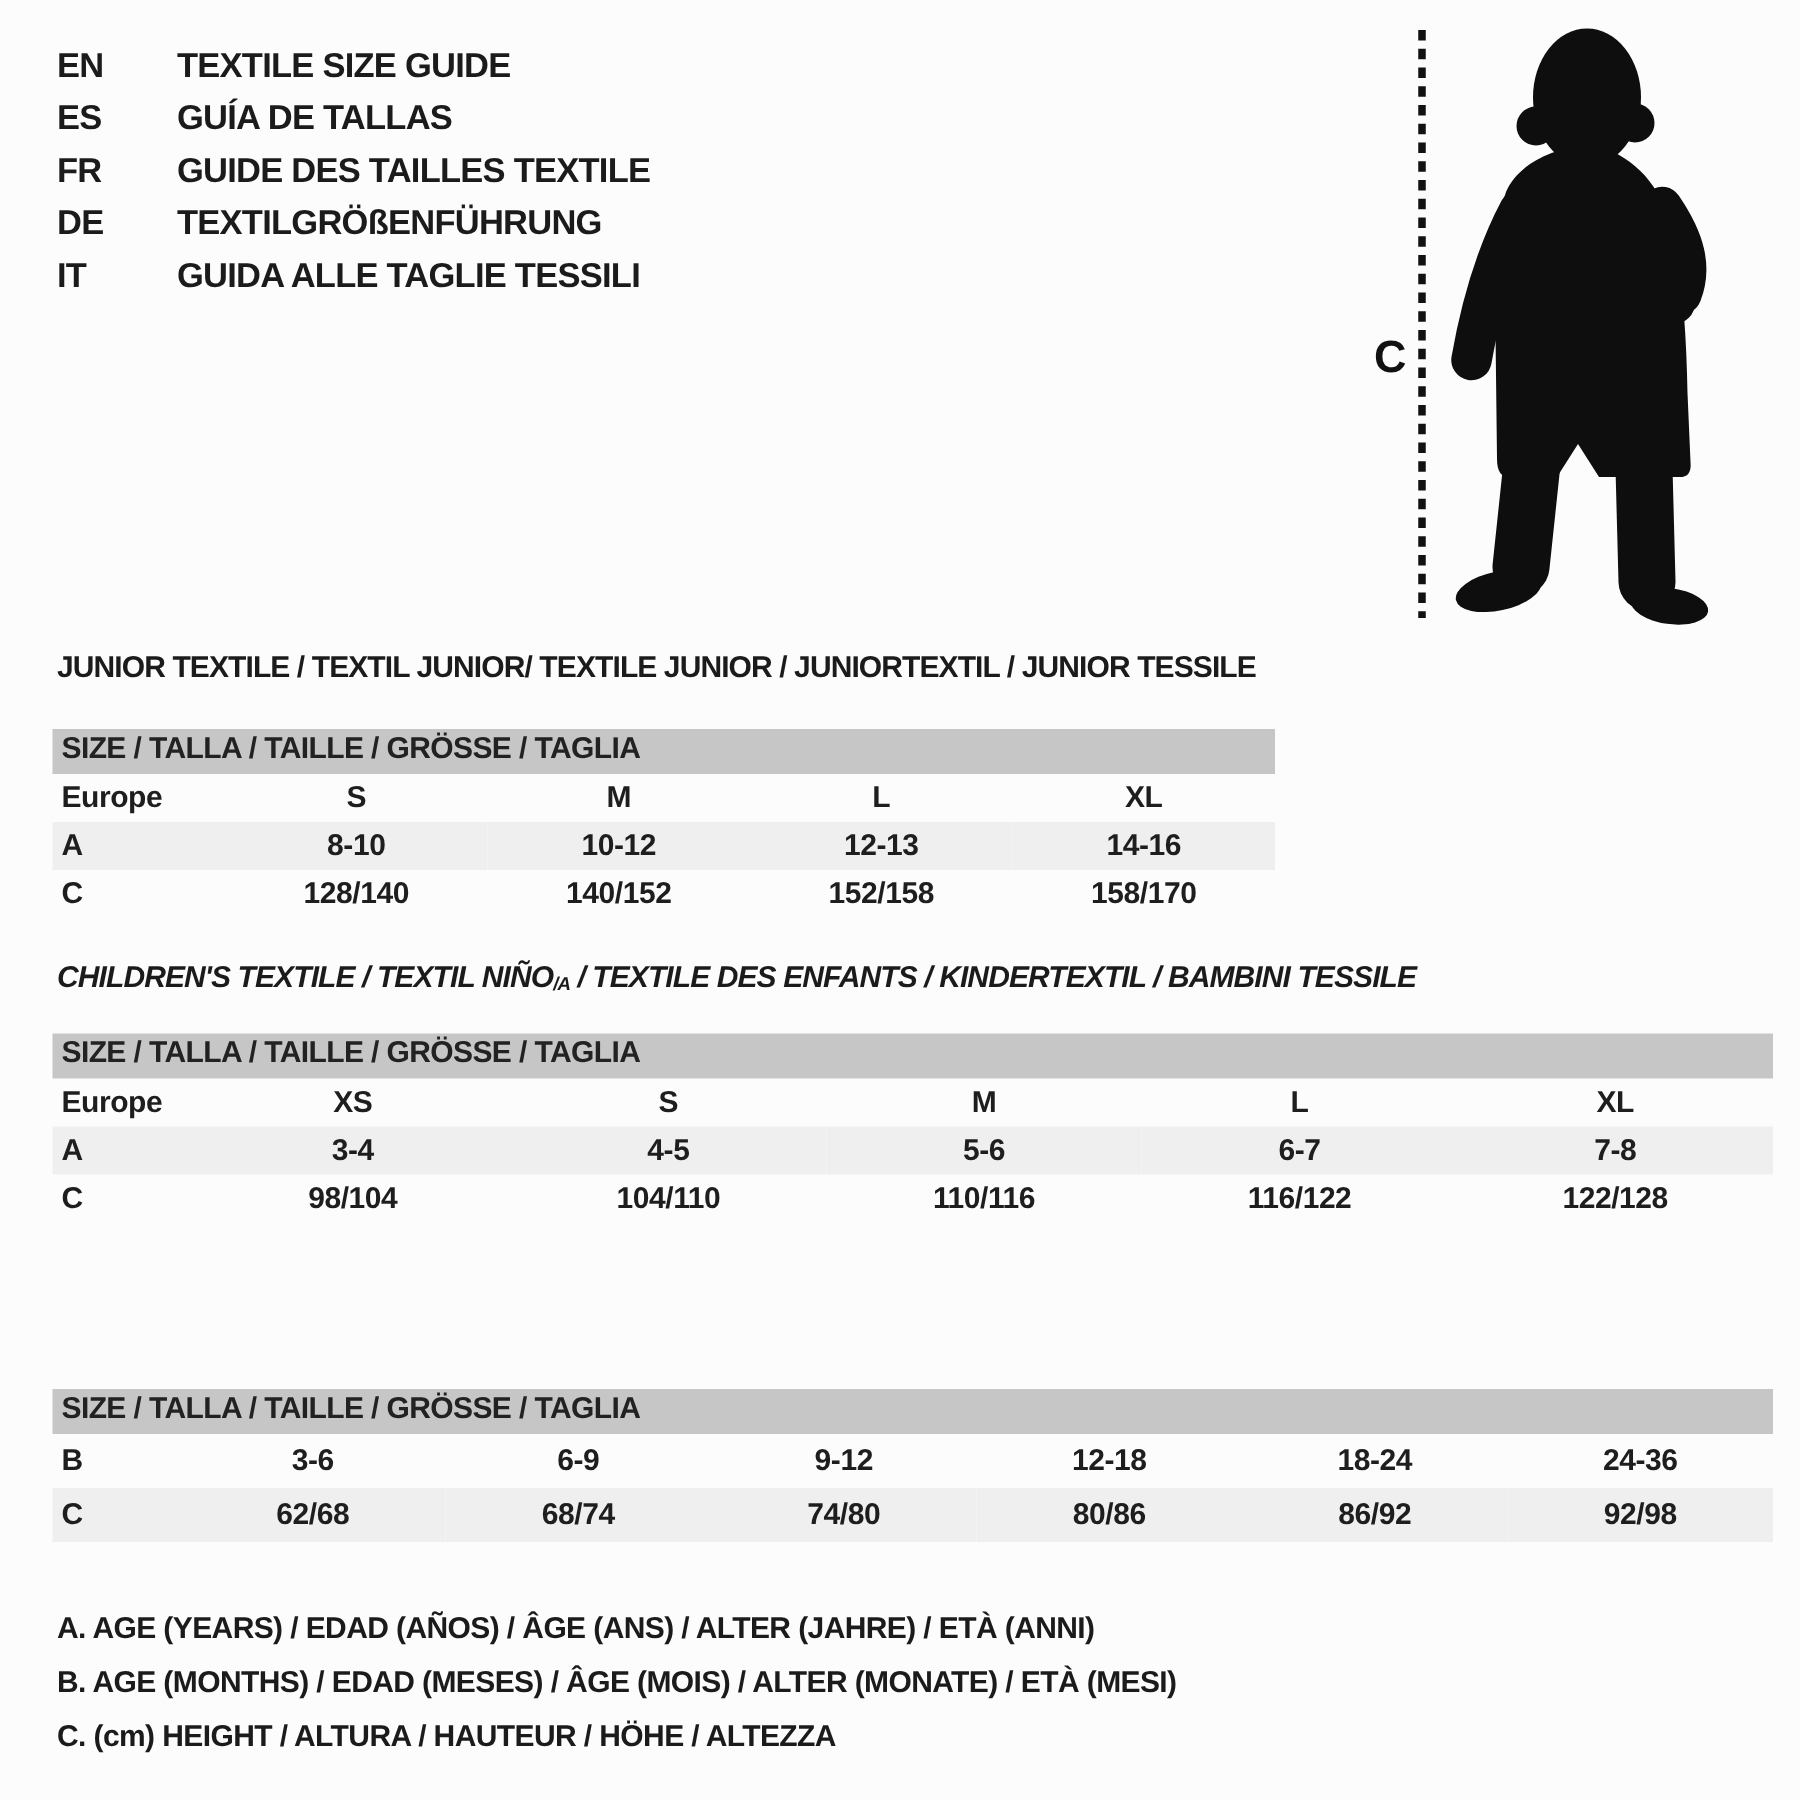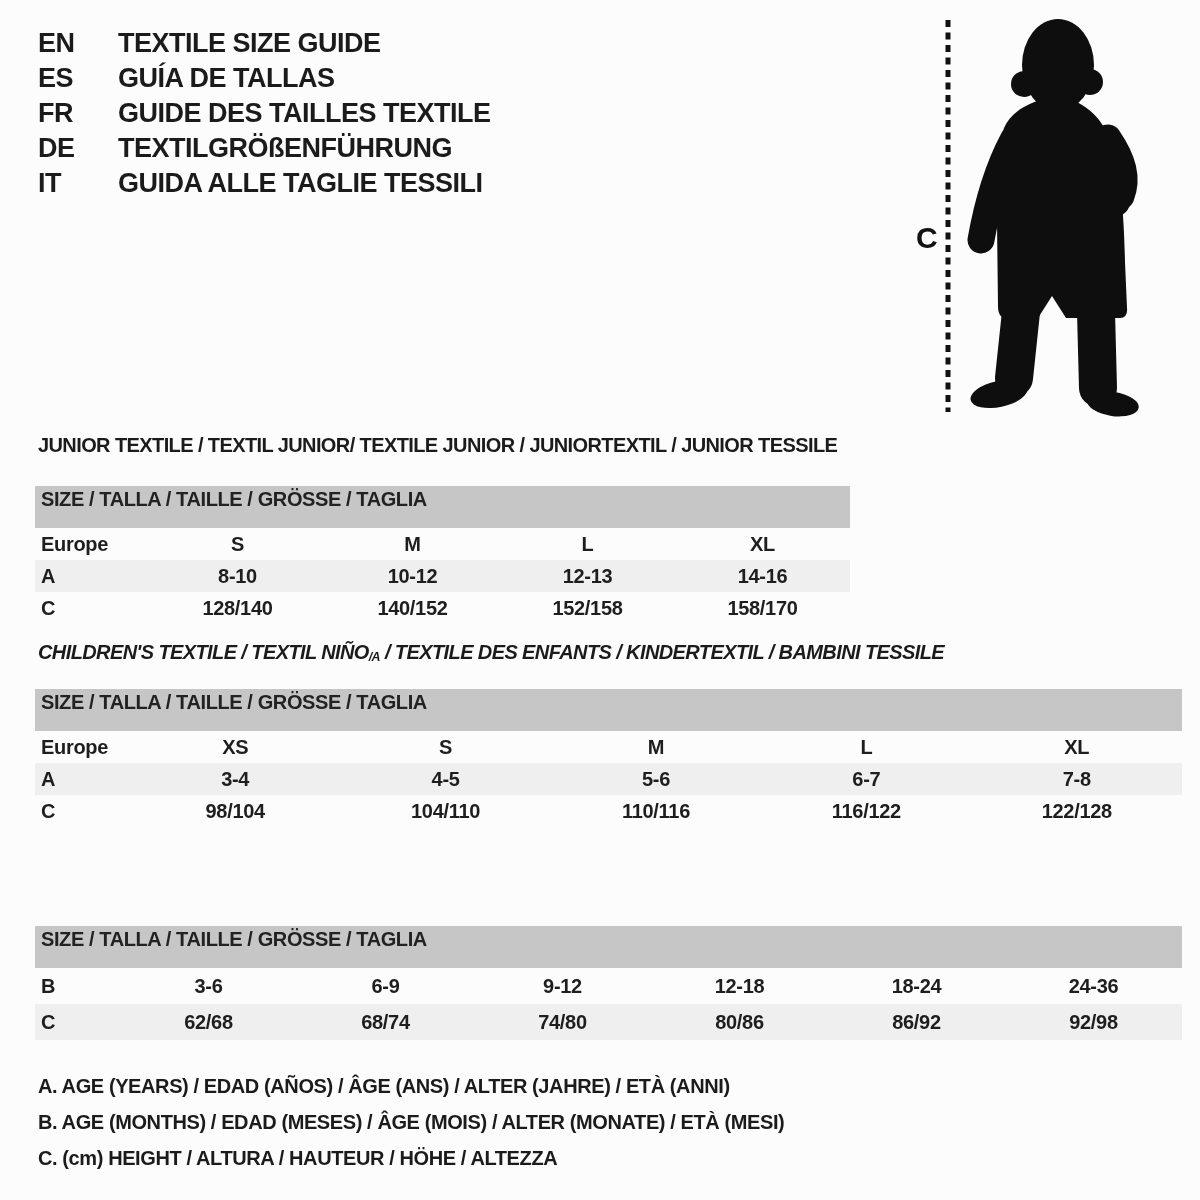--- a/index.html
+++ b/index.html
@@ -8,21 +8,21 @@
     width: 1200px;
     height: 1200px;
     background: #fcfcfc;
     color: #1b1b1b;
     font-family: "Liberation Sans", sans-serif;
     font-weight: 700;
     overflow: hidden;
   }
 
   
-  .lang-list { position: absolute; left: 38px; top: 26px; font-size: 27px; letter-spacing: -0.5px; }
+  .lang-list { position: absolute; left: 38px; top: 26px; font-size: 23px; letter-spacing: -0.5px; }
   .lang-row { display: flex; line-height: 35px; white-space: nowrap; }
   .lang-code { width: 80px; flex: 0 0 80px; }
 
   
   .fig { position: absolute; left: 900px; top: 10px; width: 290px; height: 410px; }
 
   
   .section-title { position: absolute; font-size: 20px; letter-spacing: -0.6px; white-space: nowrap; }
   #junior-title   { left: 38px; top: 434px; }
   #children-title { left: 38px; top: 641px; font-style: italic; }
@@ -33,21 +33,21 @@
   table { position: absolute; border-collapse: collapse; table-layout: fixed; font-size: 20px; color: #1e1e1e; }
   #junior-table   { left: 35px; top: 486px; width: 815px; }
   #children-table { left: 35px; top: 689px; width: 1147px; }
   #babies-table   { left: 35px; top: 926px; width: 1147px; }
   th.size-head {
     background: #c6c6c6;
     text-align: left;
     font-weight: 700;
     font-size: 20px;
     height: 26px;
-    padding: 0 0 16px 6px;
+    padding: 0 0 4px 6px;
     letter-spacing: -0.4px;
     color: #222;
     margin-top: 18px;
   }
   td { height: 32px; text-align: center; padding: 0; letter-spacing: -0.3px; }
   #babies-table td { height: 36px; }
   td.lab { text-align: left; padding-left: 6px; }
   tr.alt { background: #efefef; }
 
   

